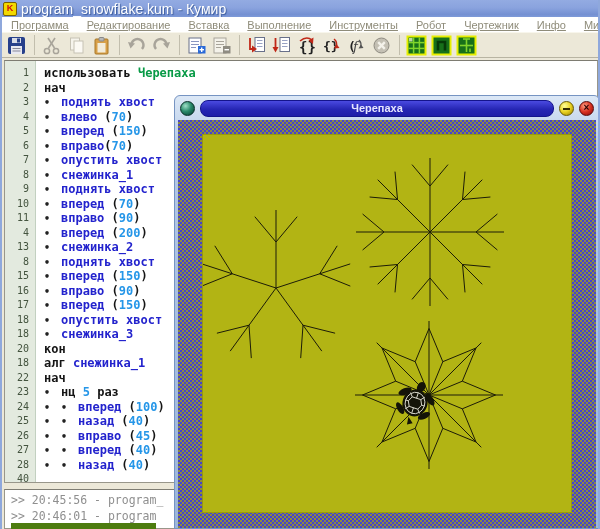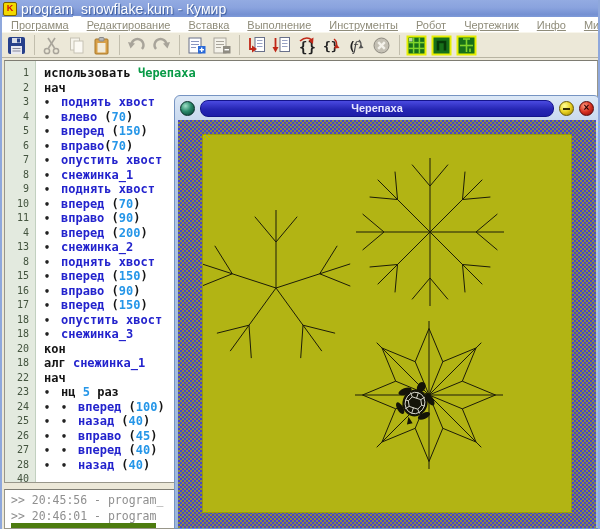--- a/index.html
+++ b/index.html
@@ -45,21 +45,21 @@
   .tok-n{color:#2596e8;}
   .tok-p{color:#151515;}
   .tok-a{color:#089a46;}
   .bullet{display:inline-block;width:17px;color:#222;font-size:10px;}
 
   
   .console-panel{position:absolute;left:2px;top:489px;width:592px;height:40px;background:#fff;
     border:1px solid #98968a;border-top-color:#7e7c72;box-sizing:border-box;
     font-family:"DejaVu Sans Mono",monospace;font-size:11.5px;color:#8f8f8f;padding:3px 6px;}
   .console-line{height:15.5px;line-height:15.5px;white-space:pre;}
-  .console-line.underline span{border-bottom:5px solid #4d7c0f;}
+  .console-line.underline span{border-bottom:7px solid #4d7c0f;}
 
   
   .turtle-window{position:absolute;left:172px;top:95px;width:426px;height:434px;
     background:linear-gradient(180deg,#dce8f6 0%,#b4c8e6 12%,#9cb6da 100%);
     border:1px solid #7694c2;border-radius:6px 6px 0 0;box-sizing:border-box;z-index:10;}
   .tw-header{position:absolute;left:0;top:0;width:100%;height:24px;display:flex;
     align-items:center;padding:0 5px;box-sizing:border-box;gap:5px;}
   .tw-menu-ball{width:13px;height:13px;border-radius:50%;flex:none;
     background:radial-gradient(circle at 35% 30%,#9fe0c8,#2a8a6a 45%,#0a4638 90%);border:1px solid #083028;}
   .tw-title-pill{flex:1;height:15px;border-radius:8px;border:1px solid #14148c;

